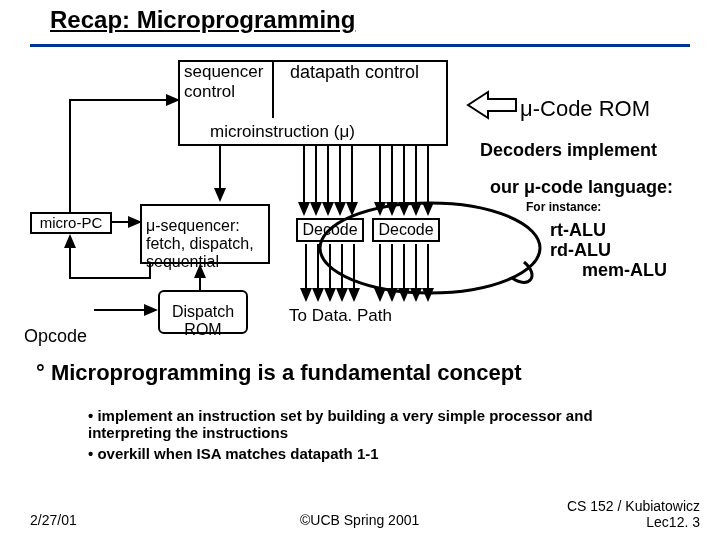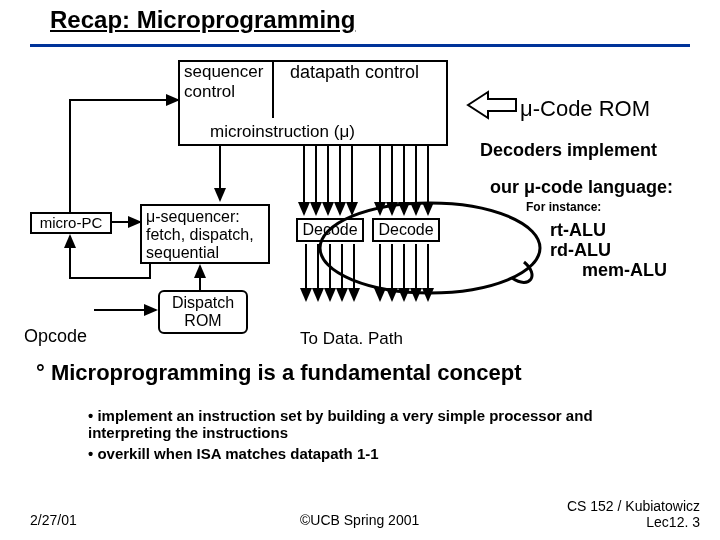--- a/index.html
+++ b/index.html
@@ -23,21 +23,21 @@
   .title-rule {
     position: absolute;
     left: 30px; right: 30px; top: 44px;
     height: 3px; background: #003399;
   }
   .box {
     position: absolute;
     border: 2px solid #000;
     background: #fff;
     font-size: 16px;
-    padding: 2px 4px;
+    padding: 11px 4px;
     text-align: left;
   }
   .box.center { text-align: center; }
   .label { position: absolute; font-size: 18px; }
   .bold { font-weight: bold; }
   .bullets { position: absolute; left: 80px; right: 40px; font-size: 15px; }
   .bullets li { margin: 4px 8px; font-weight: bold; }
   .foot { position: absolute; font-size: 14px; }
   svg.layer { position: absolute; left:0; top:0; pointer-events:none; }
 </style>
@@ -78,21 +78,21 @@
 <div class="label bold" style="left:550px; top:240px; font-size:18px;">rd-ALU</div>
 <div class="label bold" style="left:550px; top:260px; font-size:18px;margin-left:32px;">mem-ALU</div>
 
 <div class="label" style="left:24px; top:300px; font-size:18px;margin-top:26px;">Opcode</div>
 
 <div class="box center" style="left:158px; top:290px; width:90px; height:44px;border-radius:6px;">
   <div>Dispatch</div>
   <div>ROM</div>
 </div>
 
-<div class="label" style="left:300px; top:306px; font-size:17px;margin-top:23px;">To Data. Path</div>
+<div class="label" style="left:289px; top:306px; font-size:17px;">To Data. Path</div>
 
 <div class="label bold" style="left:36px; top:360px; font-size:22px;">° Microprogramming is a fundamental concept</div>
 
 <ul class="bullets" style="top:388px; list-style:none; padding:0;">
   <li>• <span>implement an instruction set by building a very simple processor and interpreting the instructions</span></li>
   <li>• <span>overkill when ISA matches datapath 1-1</span></li>
 </ul>
 
 <div class="foot" style="left:30px; top:512px;">2/27/01</div>
 <div class="foot" style="left:300px; top:512px;">©UCB Spring 2001</div>

